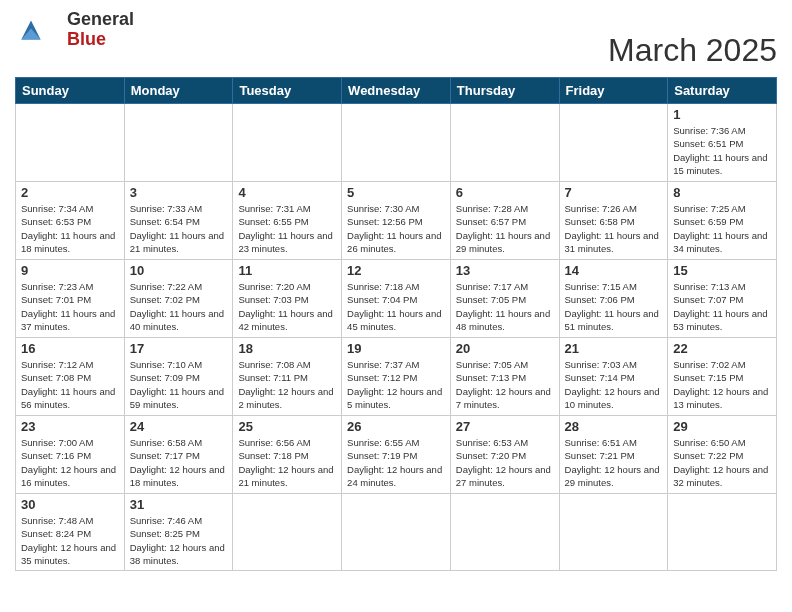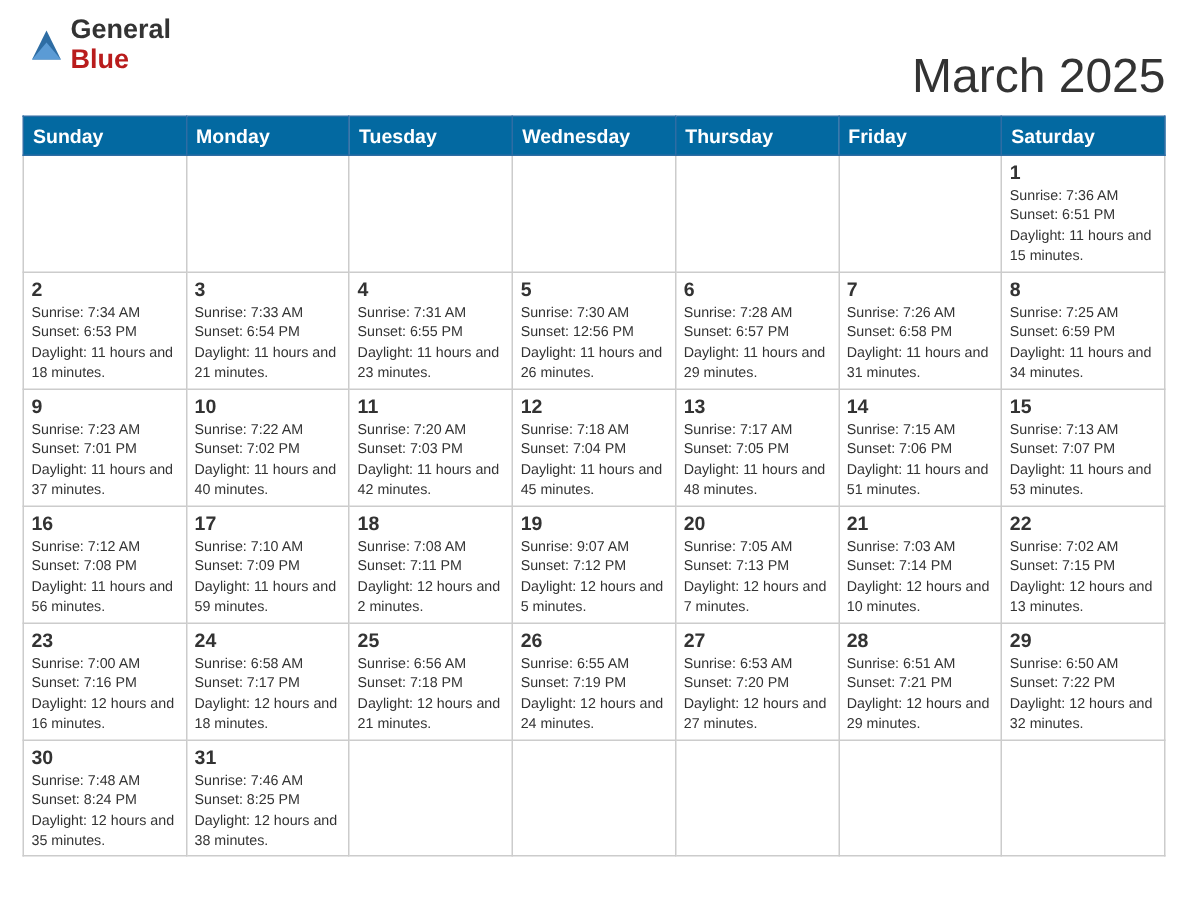--- a/index.html
+++ b/index.html
@@ -17,21 +17,21 @@
     }
     .header {
       display: flex;
       justify-content: space-between;
       align-items: flex-start;
       margin-bottom: 8px;
     }
     .logo {
       display: flex;
       align-items: center;
-      gap: 0;
+      gap: 20px;
     }
     .logo-text {
       font-size: 18px;
       font-weight: normal;
       color: #333;
       line-height: 1.1;
     }
     .logo-text span {
       font-weight: bold;
     }
@@ -51,21 +51,21 @@
     .location {
       font-size: 14px;
       color: #555;
     }
     .calendar {
       width: 100%;
       border-collapse: collapse;
       border: 1px solid #ccc;
     }
     .calendar th {
-      background-color: #0369a1;
+      background-color: #0c4a6e;
       color: #fff;
       text-align: left;
       padding: 5px 6px;
       font-size: 13px;
       font-weight: bold;
       border: 1px solid #2E6DA4;
     }
     .calendar td {
       border: 1px solid #ccc;
       vertical-align: top;
@@ -217,21 +217,21 @@
         <td>
           <div class="day-number">17</div>
           <div class="day-info">Sunrise: <span>7:10 AM</span><br>Sunset: <span>7:09 PM</span><br>Daylight: <span>11 hours and 59 minutes.</span></div>
         </td>
         <td>
           <div class="day-number">18</div>
           <div class="day-info">Sunrise: <span>7:08 AM</span><br>Sunset: <span>7:11 PM</span><br>Daylight: <span>12 hours and 2 minutes.</span></div>
         </td>
         <td>
           <div class="day-number">19</div>
-          <div class="day-info">Sunrise: <span>9:07 AM</span><br>Sunset: <span>7:12 PM</span><br>Daylight: <span>12 hours and 5 minutes.</span></div>
+          <div class="day-info">Sunrise: <span>7:37 AM</span><br>Sunset: <span>7:12 PM</span><br>Daylight: <span>12 hours and 5 minutes.</span></div>
         </td>
         <td>
           <div class="day-number">20</div>
           <div class="day-info">Sunrise: <span>7:05 AM</span><br>Sunset: <span>7:13 PM</span><br>Daylight: <span>12 hours and 7 minutes.</span></div>
         </td>
         <td>
           <div class="day-number">21</div>
           <div class="day-info">Sunrise: <span>7:03 AM</span><br>Sunset: <span>7:14 PM</span><br>Daylight: <span>12 hours and 10 minutes.</span></div>
         </td>
         <td>

